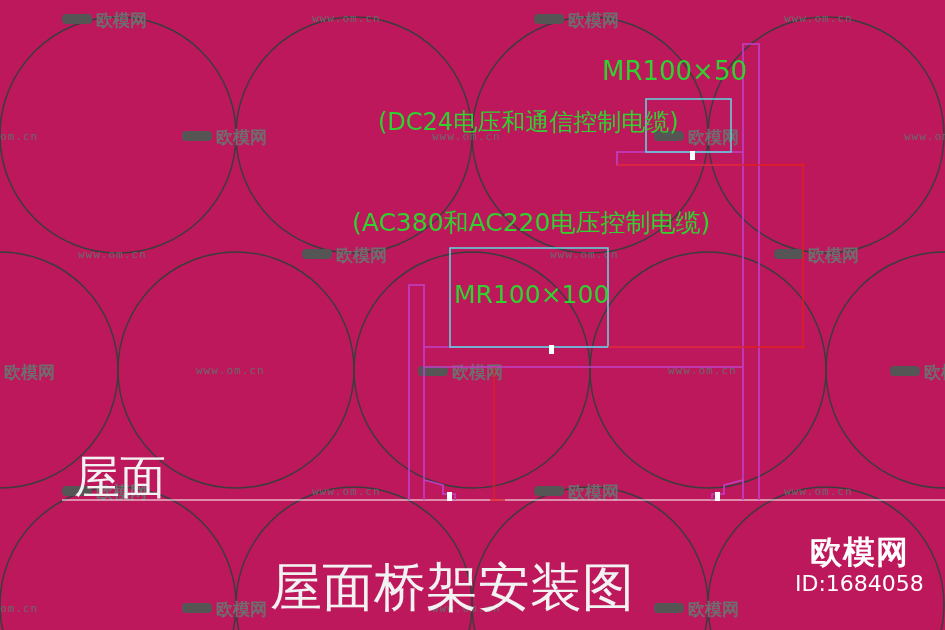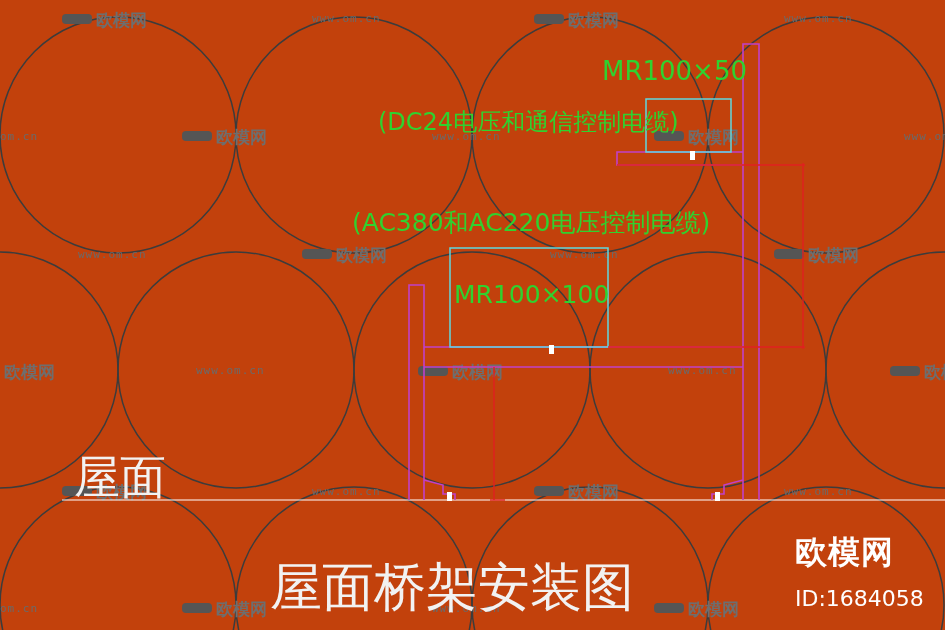--- a/index.html
+++ b/index.html
@@ -1,24 +1,24 @@
 <!DOCTYPE html>
 <html><head>
 <meta charset="utf-8">
 <style>
   html,body{margin:0;padding:0;background:#000;}
-  .canvas{position:relative;width:945px;height:630px;background:#c2410c;overflow:hidden;font-family:"DejaVu Sans",sans-serif;}
+  .canvas{position:relative;width:945px;height:630px;background:#be185d;overflow:hidden;font-family:"DejaVu Sans",sans-serif;text-align:center;}
   svg{position:absolute;left:0;top:0;}
   .wm-text{fill:#6e6e6e;font-family:"DejaVu Sans",sans-serif;font-weight:bold;}
   .wm-url{fill:#6a6a6a;font-family:"DejaVu Sans Mono",monospace;font-size:11px;letter-spacing:1px;}
   .green{fill:#2fd22f;font-family:"DejaVu Sans",sans-serif;}
   .white{fill:#f2f2f2;}
   .brand{position:absolute;left:795px;top:534px;color:#fff;font-family:"DejaVu Sans",sans-serif;font-weight:bold;}
   .brand .name{font-size:32px;letter-spacing:1px;line-height:36px;}
-  .brand .id{font-size:22px;line-height:26px;font-weight:normal;margin-top:16px;}
+  .brand .id{font-size:22px;line-height:26px;font-weight:normal;margin-top:1px;}
 </style>
 </head>
 <body>
 
 <div class="canvas">
   <svg width="945" height="630" viewBox="0 0 945 630">
 
     <g stroke="#3c3c3c" stroke-width="1.5" fill="none">
       <circle cx="118" cy="135" r="118"></circle>
       <circle cx="354" cy="135" r="118"></circle>

